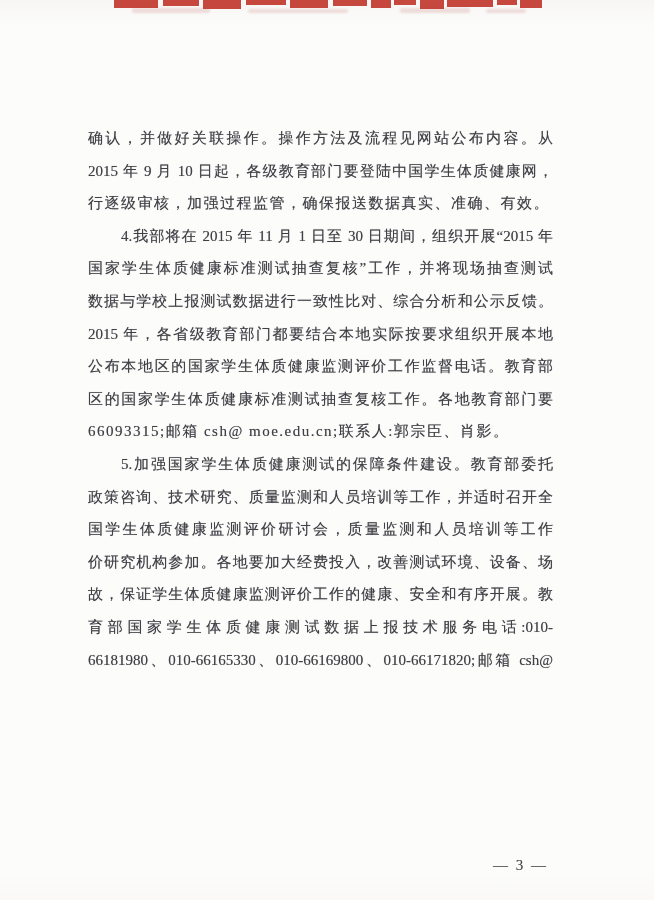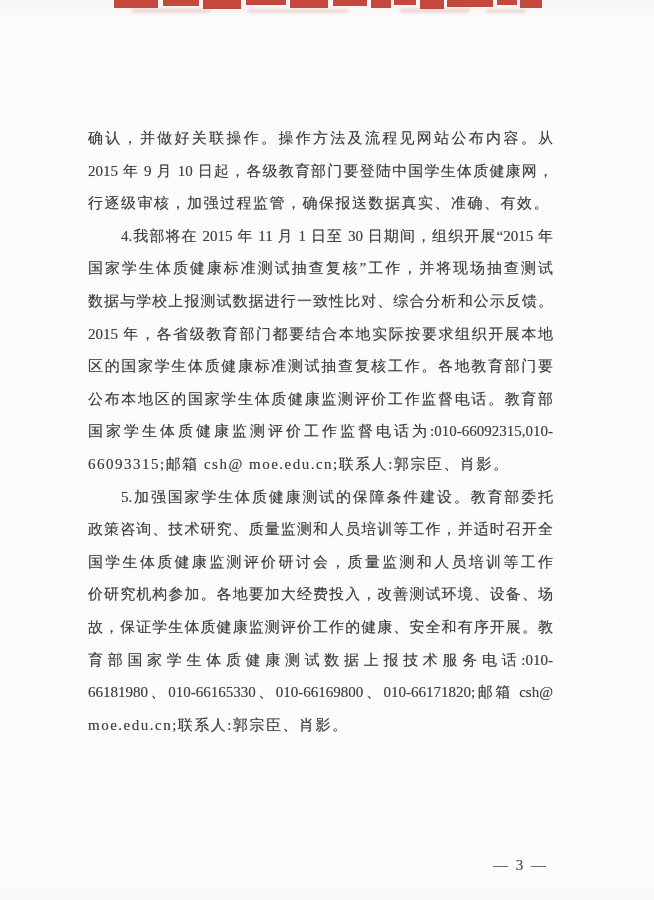--- a/index.html
+++ b/index.html
@@ -69,29 +69,27 @@
   <div class="smear" style="left:486px;top:9px;width:40px;height:4px;"></div>
 
   <div class="body-text">
     <div class="line">确认，并做好关联操作。操作方法及流程见网站公布内容。从</div>
     <div class="line">2015 年 9 月 10 日起，各级教育部门要登陆中国学生体质健康网，</div>
     <div class="line pend">行逐级审核，加强过程监管，确保报送数据真实、准确、有效。</div>
     <div class="line indent">4.我部将在 2015 年 11 月 1 日至 30 日期间，组织开展“2015 年</div>
     <div class="line">国家学生体质健康标准测试抽查复核”工作，并将现场抽查测试</div>
     <div class="line">数据与学校上报测试数据进行一致性比对、综合分析和公示反馈。</div>
     <div class="line">2015 年，各省级教育部门都要结合本地实际按要求组织开展本地</div>
+    <div class="line">公布本地区的国家学生体质健康监测评价工作监督电话。教育部</div>
     <div class="line">区的国家学生体质健康标准测试抽查复核工作。各地教育部门要</div>
-    <div class="line">公布本地区的国家学生体质健康监测评价工作监督电话。教育部</div>
-    <div class="line">国家学生体质健康监测评价工作监督电话为:010-66092315,010-</div>
     <div class="line pend">66093315;邮箱 csh@ moe.edu.cn;联系人:郭宗臣、肖影。</div>
     <div class="line indent">5.加强国家学生体质健康测试的保障条件建设。教育部委托</div>
     <div class="line">政策咨询、技术研究、质量监测和人员培训等工作，并适时召开全</div>
     <div class="line">国学生体质健康监测评价研讨会，质量监测和人员培训等工作</div>
     <div class="line">价研究机构参加。各地要加大经费投入，改善测试环境、设备、场</div>
     <div class="line">故，保证学生体质健康监测评价工作的健康、安全和有序开展。教</div>
     <div class="line">育部国家学生体质健康测试数据上报技术服务电话:010-</div>
     <div class="line">66181980、010-66165330、010-66169800、010-66171820;邮箱 csh@</div>
-    <div class="line pend">moe.edu.cn;联系人:郭宗臣、肖影。</div>
   </div>
 
   <div class="page-number">— 3 —</div>
 
 </div>
 
 </body></html>

